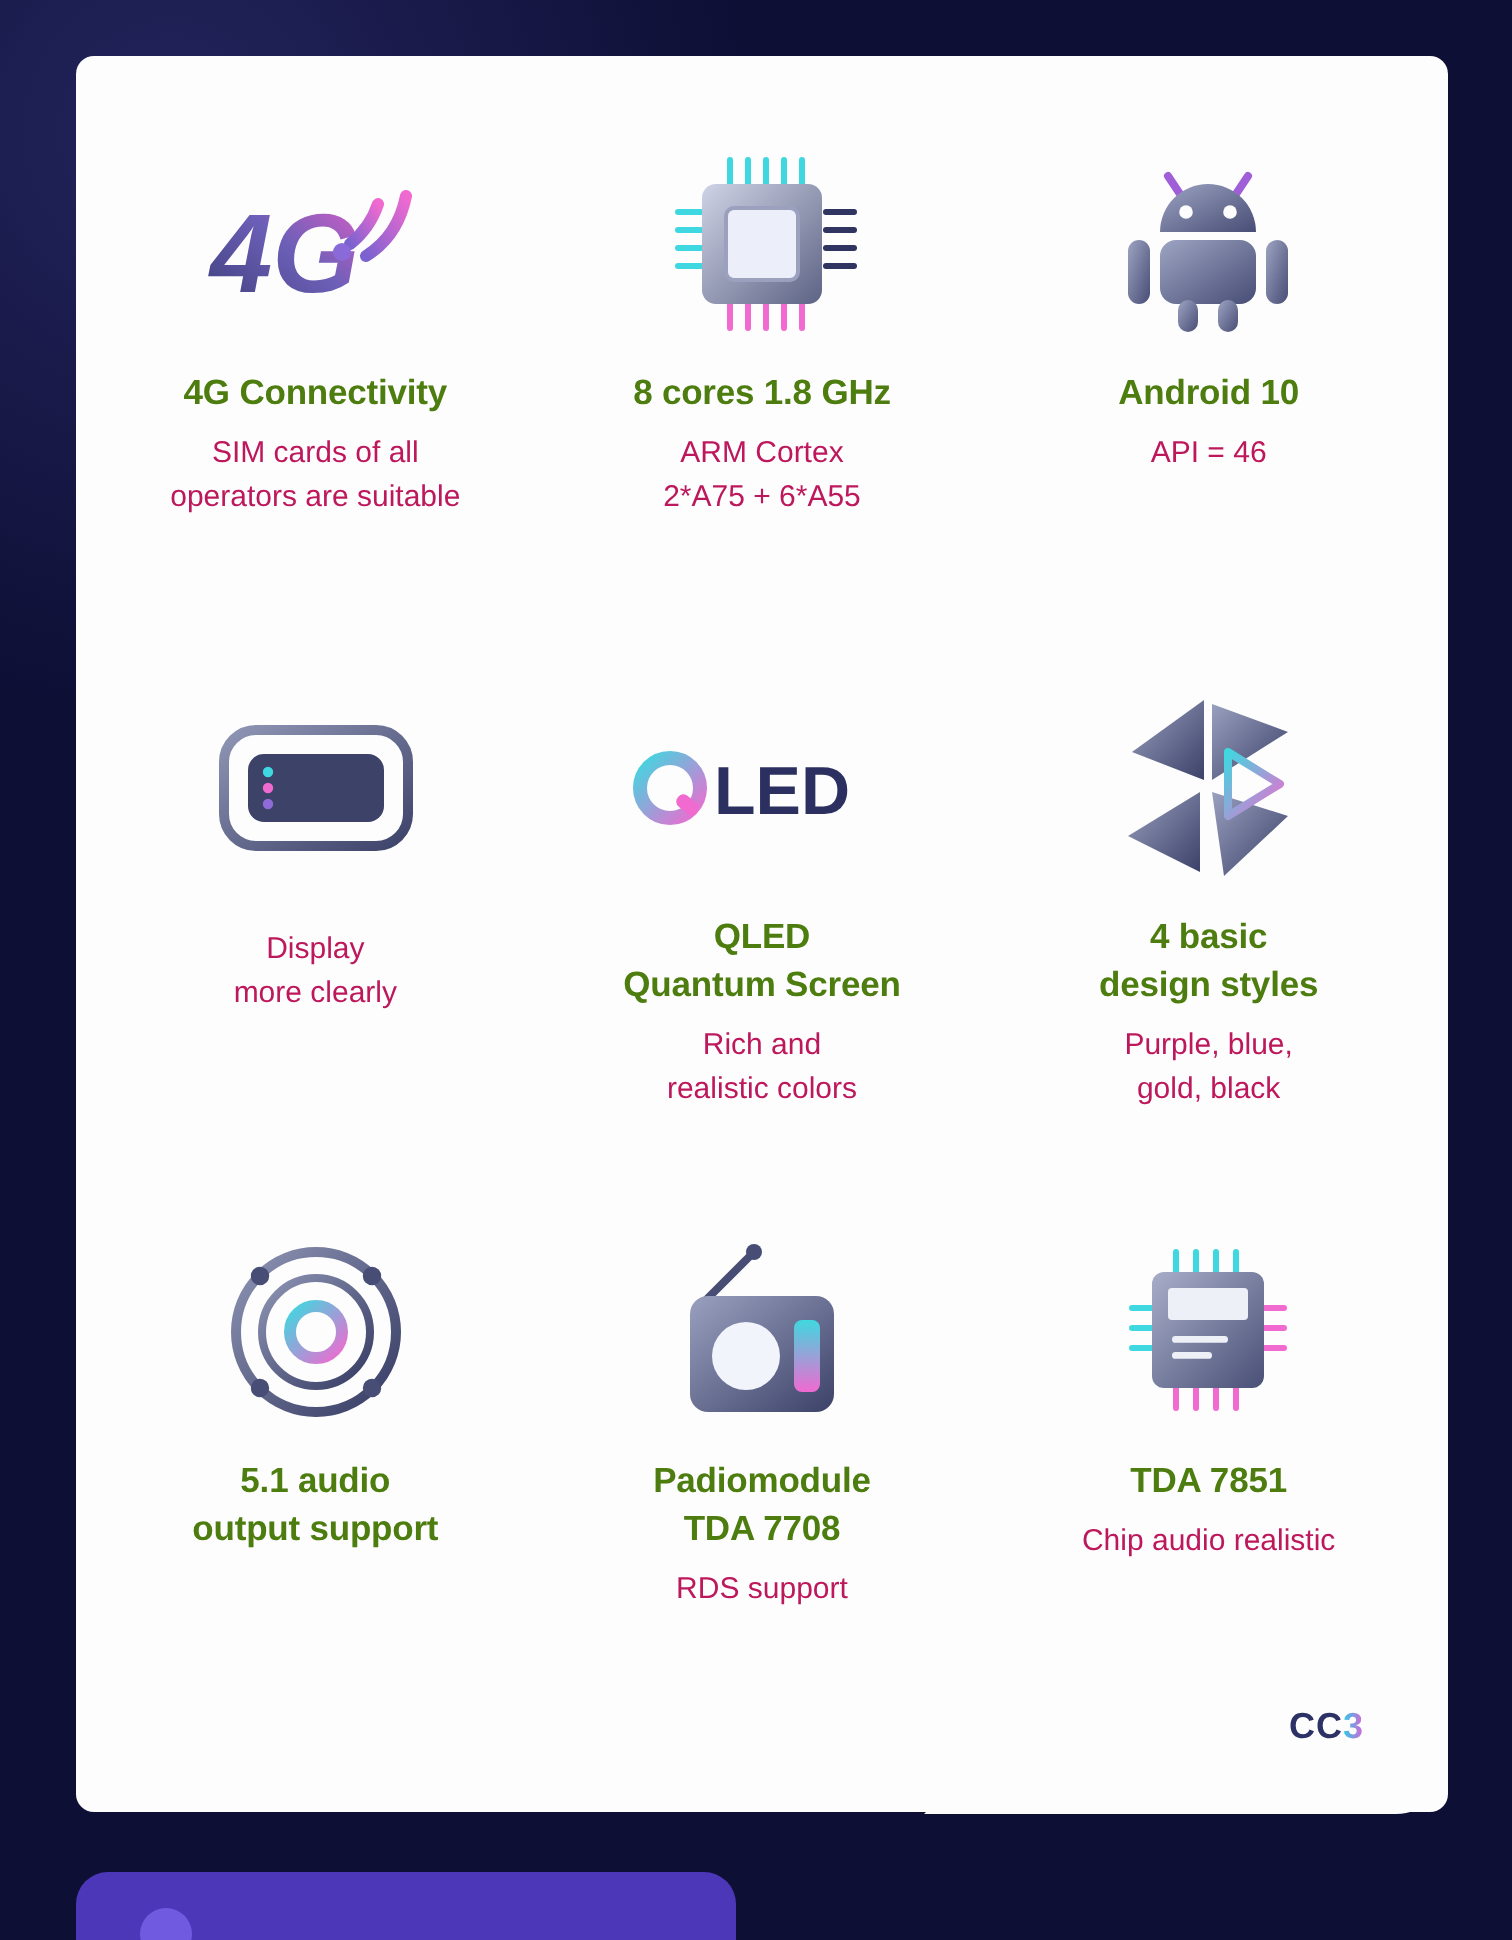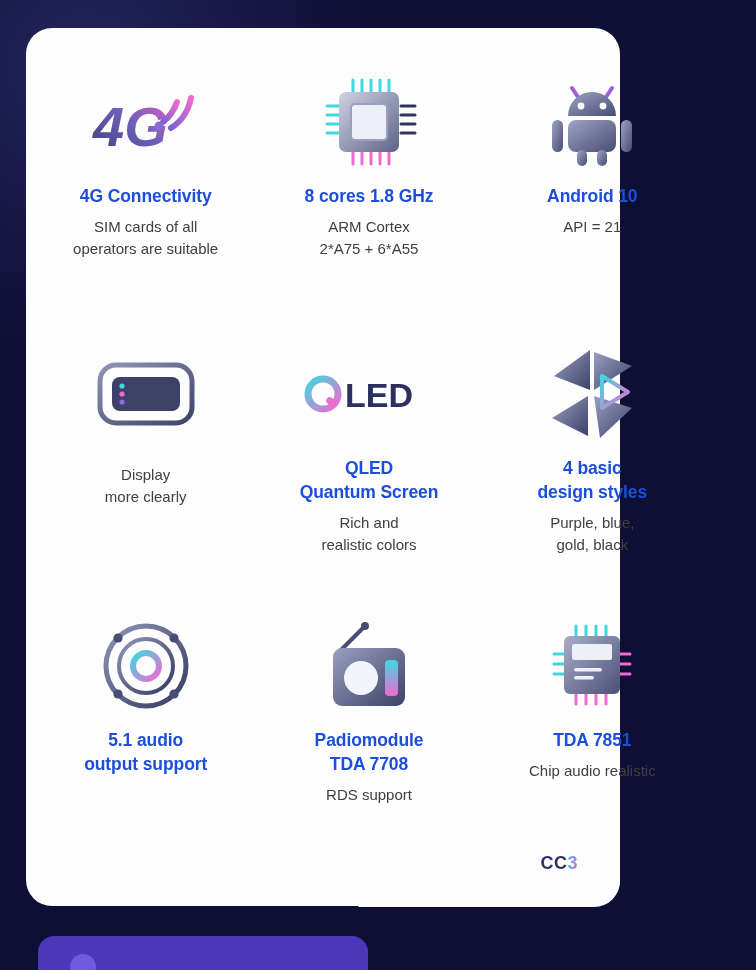--- a/index.html
+++ b/index.html
@@ -19,25 +19,25 @@
   
   .bg-glow {
     position: absolute;
     left: -40px; top: -60px;
     width: 420px; height: 420px;
     background: radial-gradient(circle at 30% 30%, rgba(60,62,140,0.45), rgba(14,15,53,0) 70%);
     pointer-events: none;
   }
   .card {
     position: absolute;
-    left: 26px; top: 28px;
-    width: 594px;
+    left: 38px; top: 28px;
+    width: 686px;
     height: 878px;
     background: #fdfdfd;
-    border-radius: 26px;
+    border-radius: 9px;
   }
   
   .notch {
     position: absolute;
     right: 0; bottom: -1px;
     width: 220px; height: 70px;
     background: #fdfdfd;
     border-bottom-right-radius: 26px;
   }
   .notch:before {
@@ -67,28 +67,28 @@
   .icon-wrap {
     height: 112px;
     display: flex;
     align-items: center;
     justify-content: center;
     margin-bottom: 6px;
   }
   .title {
     font-size: 17.5px;
     font-weight: bold;
-    color: #1d4ed8;
+    color: #4d7c0f;
     line-height: 1.38;
     letter-spacing: -0.1px;
   }
   .desc {
     margin-top: 8px;
     font-size: 15px;
-    color: #404040;
+    color: #be185d;
     line-height: 1.45;
     font-weight: 400;
   }
   .logo {
     position: absolute;
     right: 42px;
     bottom: 32px;
     font-size: 18px;
     font-weight: bold;
     letter-spacing: 0.5px;
@@ -216,21 +216,21 @@
             <circle cx="39" cy="30" r="3.4" fill="#fdfdfd"></circle>
             <circle cx="61" cy="30" r="3.4" fill="#fdfdfd"></circle>
             <rect x="26" y="44" width="48" height="32" rx="8" fill="url(#andg)"></rect>
             <rect x="10" y="44" width="11" height="32" rx="5.5" fill="url(#andg)"></rect>
             <rect x="79" y="44" width="11" height="32" rx="5.5" fill="url(#andg)"></rect>
             <rect x="35" y="74" width="10" height="16" rx="5" fill="url(#andg)"></rect>
             <rect x="55" y="74" width="10" height="16" rx="5" fill="url(#andg)"></rect>
           </svg>
         </div>
         <div class="title">Android 10</div>
-        <div class="desc">API = 21</div>
+        <div class="desc">API = 46</div>
       </div>
 
       <div class="cell">
         <div class="icon-wrap">
           <svg width="104" height="74" viewBox="0 0 104 74">
             <defs>
               <linearGradient id="scrg" x1="0" y1="0" x2="1" y2="1">
                 <stop offset="0%" stop-color="#8f95b4"></stop>
                 <stop offset="100%" stop-color="#3d4369"></stop>
               </linearGradient>

